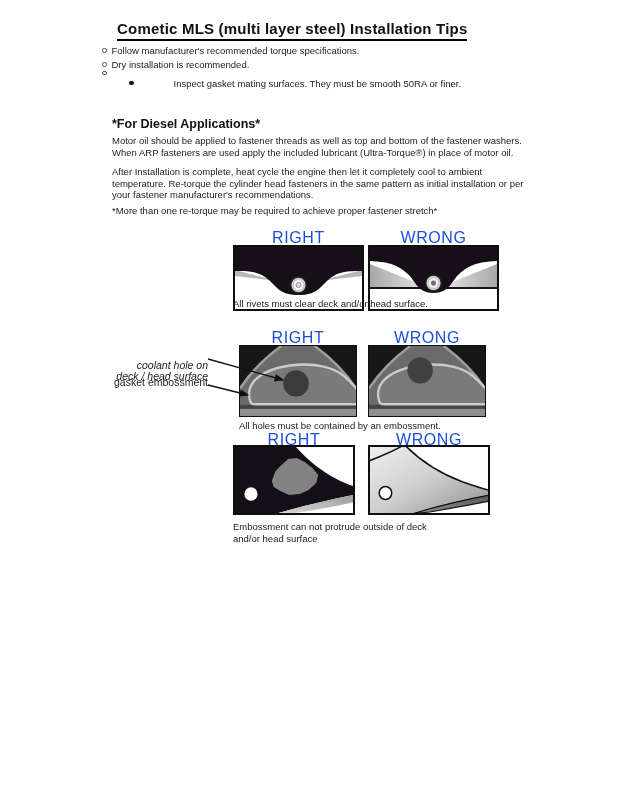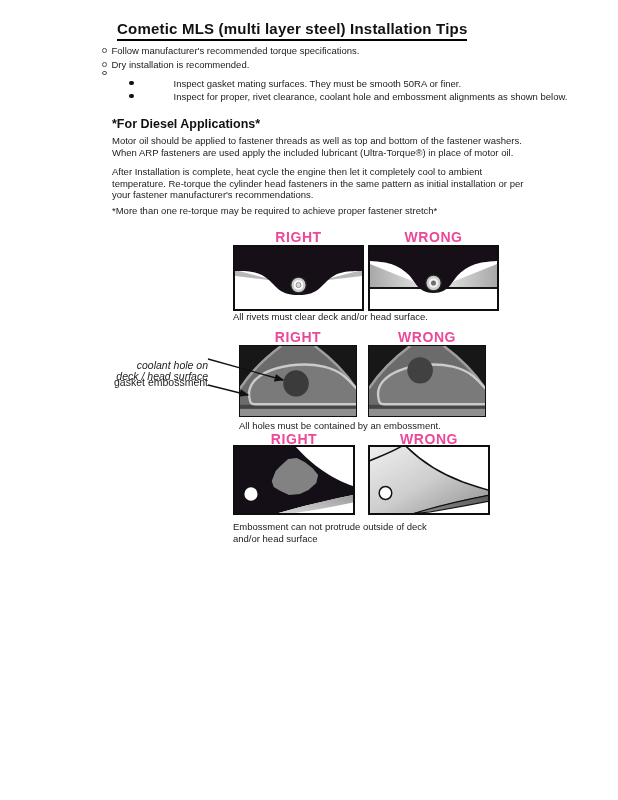--- a/index.html
+++ b/index.html
@@ -19,21 +19,21 @@
   .dot  { width:4.5px; height:4.5px; background:#111; border-radius:50%;
           flex:0 0 auto; margin-right:4px; position:relative; top:-1.5px; }
 
   .diesel { position:absolute; left:112px; top:117px; width:424px; }
   .diesel h2 { font-size:12.5px; font-weight:bold; color:#111; }
   .diesel p { font-size:9.5px; line-height:11.5px; color:#222; }
   .p1 { position:absolute; top:18px; }
   .p2 { position:absolute; top:49px; }
   .note { position:absolute; top:88px; }
 
-  .dg-label { position:absolute; font-size:14px; letter-spacing:.6px; color:#ec4899; text-align:center;font-weight:bold; }
+  .dg-label { position:absolute; font-size:16px; letter-spacing:.6px; color:#1d4ed8; text-align:center; }
   .dg-box { position:absolute; border:2px solid #0e0e0e; background:#fff; }
   .dg-box svg { display:block; width:100%; height:100%; }
   .caption { position:absolute; font-size:9.5px; line-height:11.5px; color:#1a1a1a; }
 
   .callout { position:absolute; left:100px; width:108px; text-align:right;
              font-size:10.5px; line-height:11px; color:#1a1a1a; white-space:pre-line; }
   .leader { position:absolute; left:110px; top:340px; width:240px; height:70px; pointer-events:none; }
 
   .legal { position:absolute; left:103px; top:574px; width:428px; }
   .legal-inner { width:856px; transform:scale(0.5); transform-origin:0 0;
@@ -61,24 +61,20 @@
     <div class="tip">
       <span class="ring"></span>
       <span>Dry installation is recommended.</span>
     </div>
     <div class="tip">
       <span class="ring"></span>
     </div>
     <div class="tip sub">
       <span class="dot"></span>
       <span>Inspect gasket mating surfaces.  They must be smooth 50RA or finer.</span>
-    </div>
-    <div class="tip sub">
-      <span class="dot"></span>
-      <span>Inspect for proper, rivet clearance, coolant hole and embossment alignments as shown below.</span>
     </div>
   </div>
 
   <div class="diesel">
     <h2>*For Diesel Applications*</h2>
     <p class="p1">Motor oil should be applied to fastener threads as well as top and bottom of the fastener washers. When ARP fasteners are used apply the included lubricant (Ultra-Torque®) in place of motor oil.</p>
     <p class="p2">After Installation is complete, heat cycle the engine then let it completely cool to ambient temperature. Re-torque the cylinder head fasteners in the same pattern as initial installation or per your fastener manufacturer's recommendations.</p>
     <p class="note">*More than one re-torque may be required to achieve proper fastener stretch*</p>
   </div>
 
@@ -113,21 +109,21 @@
       <polygon points="0,17 64,42 0,40" fill="url(#g1L)"></polygon>
       <polygon points="131,17 67,42 131,40" fill="url(#g1R)"></polygon>
       <rect x="0" y="40" width="131" height="2" fill="#151515"></rect>
       <path d="M0,0 H131 V14 C109,15 101,19 92,27 C84,34 82,46 65.5,46 C49,46 47,34 39,27 C30,19 22,15 0,14 Z" fill="#160f18"></path>
       <circle cx="65.5" cy="36" r="8" fill="#cccccc" stroke="#222222" stroke-width="1.4"></circle>
       <circle cx="65.5" cy="36" r="4.8" fill="#f2f2f2"></circle>
       <circle cx="65.5" cy="36" r="2.6" fill="#6e6e6e"></circle>
     </svg>
   </div>
 
-  <div class="caption" style="left:233px; top:311px;">All rivets must clear deck and/or head surface.</div>
+  <div class="caption" style="left:233px; top:298px;">All rivets must clear deck and/or head surface.</div>
 
   <div class="dg-label" style="left:239px; top:329px; width:118px;">RIGHT</div>
   <div class="dg-label" style="left:368px; top:329px; width:118px;">WRONG</div>
 
   <div class="dg-box" style="left:239px; top:345px; width:118px; height:72px; border-width:1.6px;">
     <svg viewBox="0 0 118 69" preserveAspectRatio="none">
       <rect width="118" height="69" fill="#6b6b6b"></rect>
       <path d="M42,0 C28,10 12,24 0,42 L0,0 Z" fill="#171717"></path>
       <path d="M76,0 C90,10 106,24 118,42 L118,0 Z" fill="#171717"></path>
       <path d="M42,0 C28,10 12,24 0,42" stroke="#9d9d9d" stroke-width="2.6" fill="none"></path>

